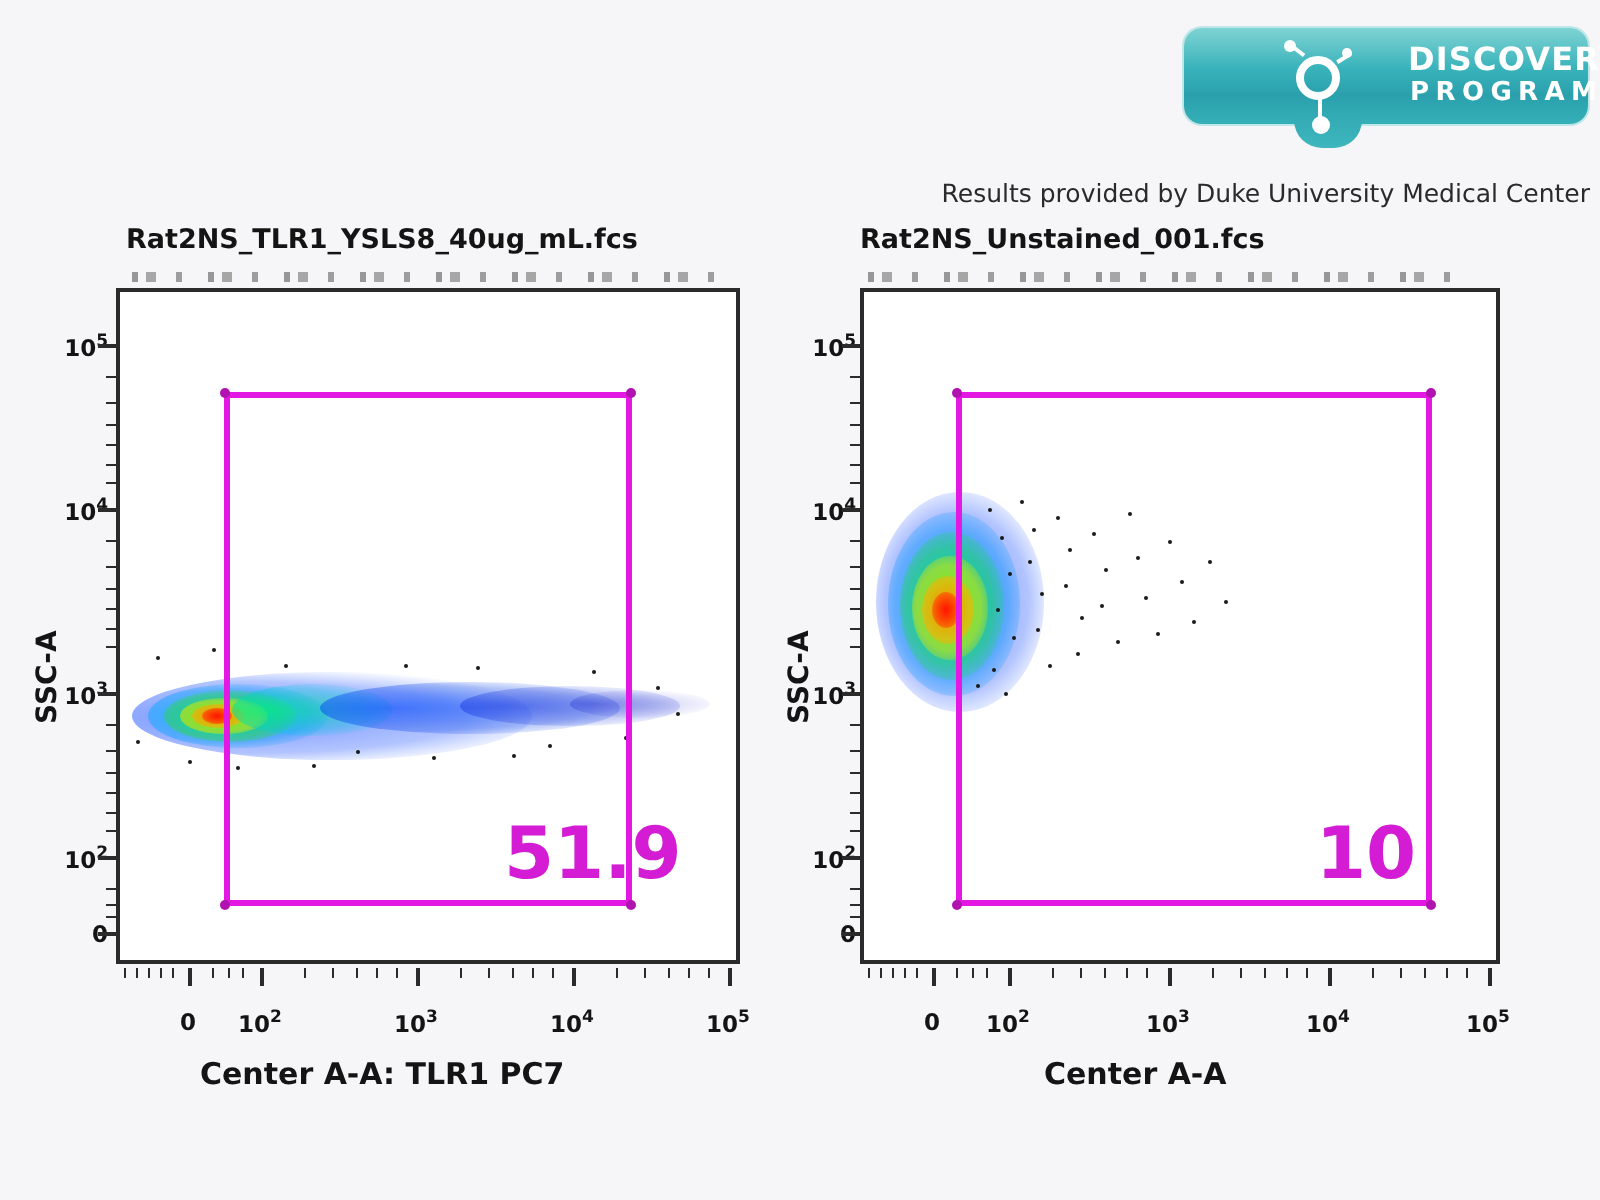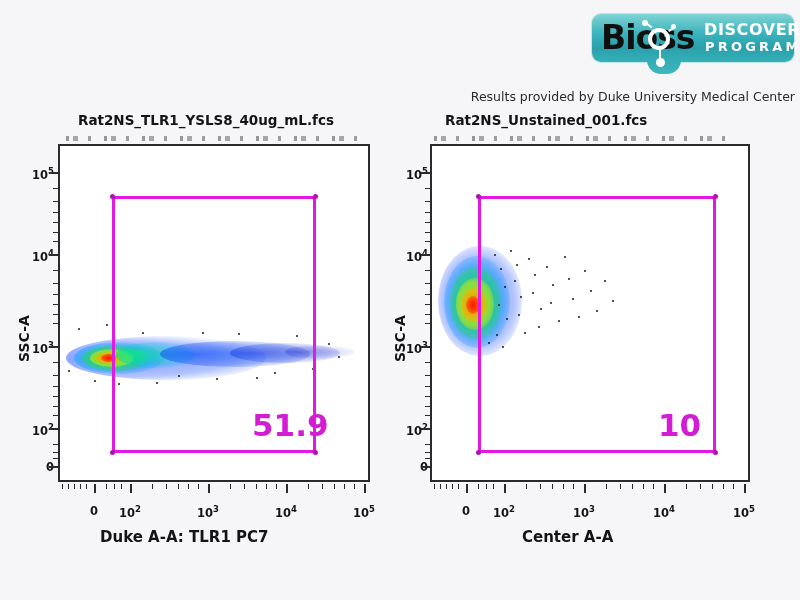--- a/index.html
+++ b/index.html
@@ -125,21 +125,20 @@
   #panel-right { left: 392px; width: 390px; }
 
   .plot-title {
     position: absolute;
     top: 0;
     font-family: "DejaVu Sans", sans-serif;
     font-size: 13.5px;
     font-weight: bold;
     color: #141414;
     white-space: nowrap;
-    margin-left: 15px;
   }
   #panel-left  .plot-title { left: 55px; }
   #panel-right .plot-title { left: 38px; }
 
   
   .artifact {
     position: absolute;
     height: 5px;
     top: 24px;
     opacity: 0.55;
@@ -251,60 +250,59 @@
     position: absolute;
     width: 5px; height: 5px;
     background: #b013b0;
     border-radius: 50%;
   }
   .gate-label {
     position: absolute;
     font-family: "DejaVu Sans", sans-serif;
     font-weight: bold;
     color: #d41cd4;
-    font-size: 31px;
+    font-size: 36px;
     line-height: 1;
   }
 
   
   .blob { position: absolute; border-radius: 50%; }
   .spray { position: absolute; }
   .dot {
     position: absolute;
     width: 2px; height: 2px;
     background: #1a1a1a;
     border-radius: 50%;
   }
 </style>
 </head>
 <body>
 
 <div id="logo-block">
   <div class="logo-plate"></div>
   <div class="logo-notch"></div>
-  <div class="logo-bioss">Bioss</div>
   <div class="logo-o-ring"></div>
   <div class="logo-arm1"></div>
   <div class="logo-arm2"></div>
   <div class="logo-stem"></div>
   <div class="logo-dot d1"></div>
   <div class="logo-dot d2"></div>
   <div class="logo-dot d3"></div>
   <div class="logo-discovery">DISCOVERY</div>
   <div class="logo-program">PROGRAM</div>
 </div>
 
 <div id="caption">Results provided by Duke University Medical Center</div>
 
 <div class="panel" id="panel-left">
   <div class="plot-title">Rat2NS_TLR1_YSLS8_40ug_mL.fcs</div>
   <div class="artifact"></div>
 
   <div class="ylabel">SSC-A</div>
-  <div class="xlabel">Duke A-A: TLR1 PC7</div>
+  <div class="xlabel">Center A-A: TLR1 PC7</div>
 
   <div class="ytick-col">
     <div class="ytick" style="top:22px">10<sup>5</sup></div>
     <div class="ytick" style="top:104px">10<sup>4</sup></div>
     <div class="ytick" style="top:196px">10<sup>3</sup></div>
     <div class="ytick" style="top:278px">10<sup>2</sup></div>
     <div class="ytick" style="top:316px">0</div>
   </div>
 
   <div class="ytick-rail">

